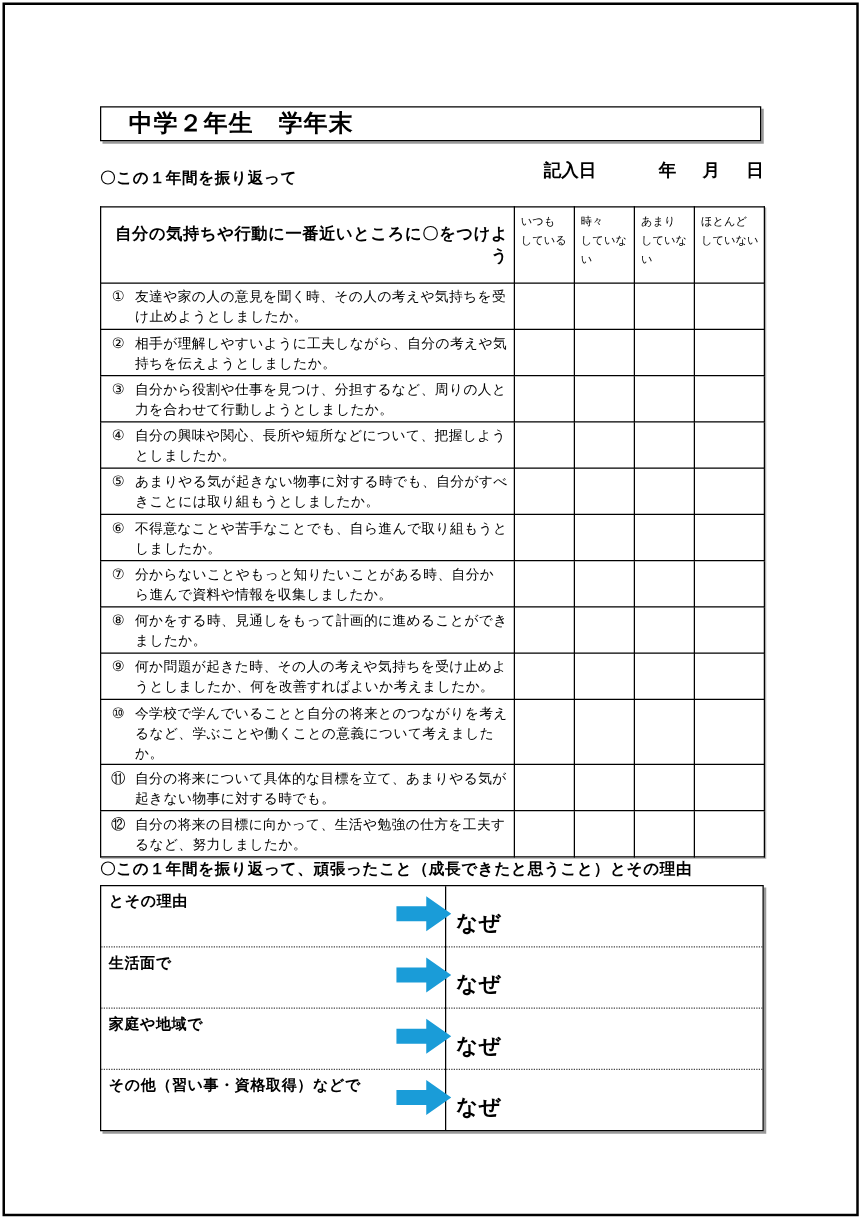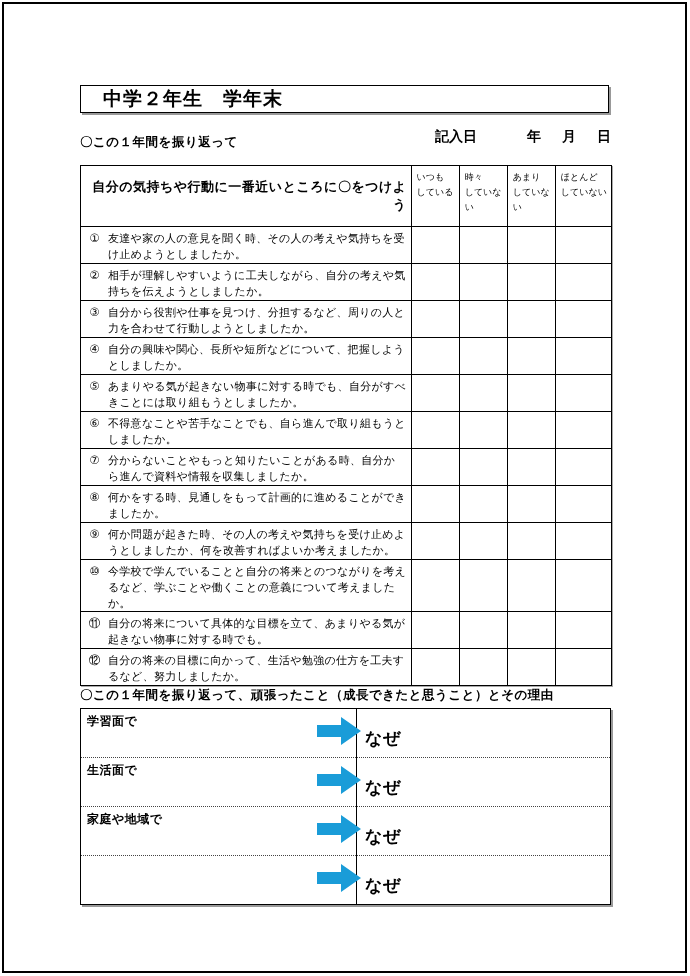--- a/index.html
+++ b/index.html
@@ -277,21 +277,21 @@
 </tbody>
 </table>
 
 <div class="sec-heading sec2-heading">〇この１年間を振り返って、頑張ったこと（成長できたと思うこと）とその理由</div>
 
 <div class="btm-table">
   <div class="btm-vline"></div>
   <div id="reflection-rows">
   <div class="btm-row">
     <div class="btm-left-input"></div>
-    <div class="btm-label">学習面で</div>
+    <div class="btm-label">とその理由</div>
     <svg class="btm-arrow" viewBox="0 0 44 30">
       <polygon points="0,9 24,9 24,1 44,15 24,29 24,21 0,21" fill="#1a9cd8"></polygon>
     </svg>
     <div class="btm-reason">なぜ</div>
     <div class="btm-input"></div>
   </div>
 
   <div class="btm-row">
     <div class="btm-left-input"></div>
     <div class="btm-label">生活面で</div>
@@ -307,20 +307,21 @@
     <div class="btm-label">家庭や地域で</div>
     <svg class="btm-arrow" viewBox="0 0 44 30">
       <polygon points="0,9 24,9 24,1 44,15 24,29 24,21 0,21" fill="#1a9cd8"></polygon>
     </svg>
     <div class="btm-reason">なぜ</div>
     <div class="btm-input"></div>
   </div>
 
   <div class="btm-row">
     <div class="btm-left-input"></div>
+    <div class="btm-label">その他（習い事・資格取得）などで</div>
     <svg class="btm-arrow" viewBox="0 0 44 30">
       <polygon points="0,9 24,9 24,1 44,15 24,29 24,21 0,21" fill="#1a9cd8"></polygon>
     </svg>
     <div class="btm-reason">なぜ</div>
     <div class="btm-input"></div>
   </div>
 </div>
 </div>
 
 </body></html>

